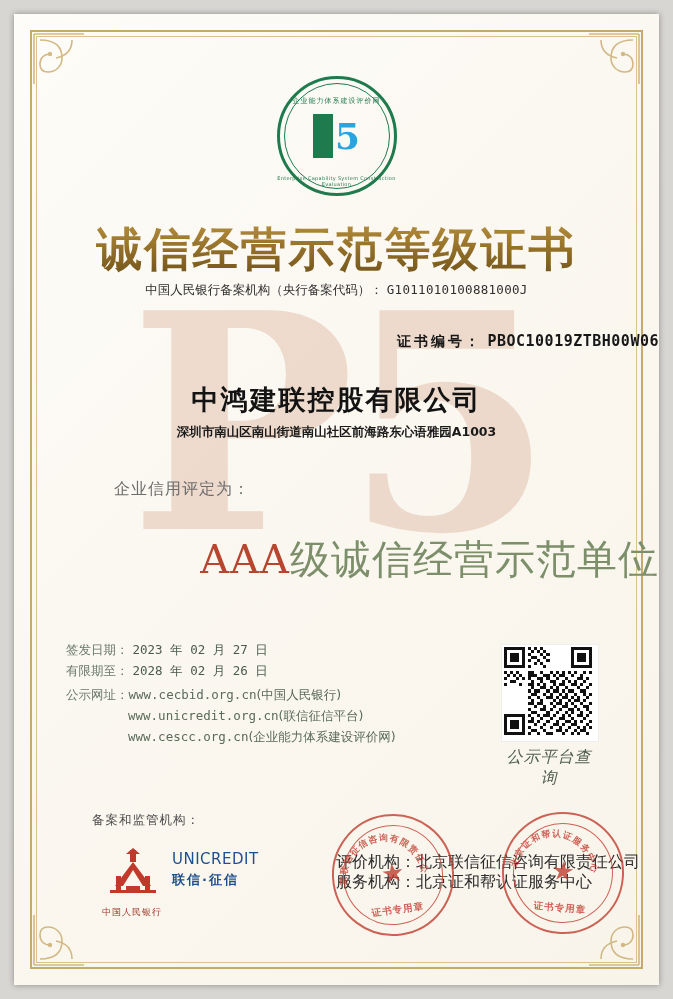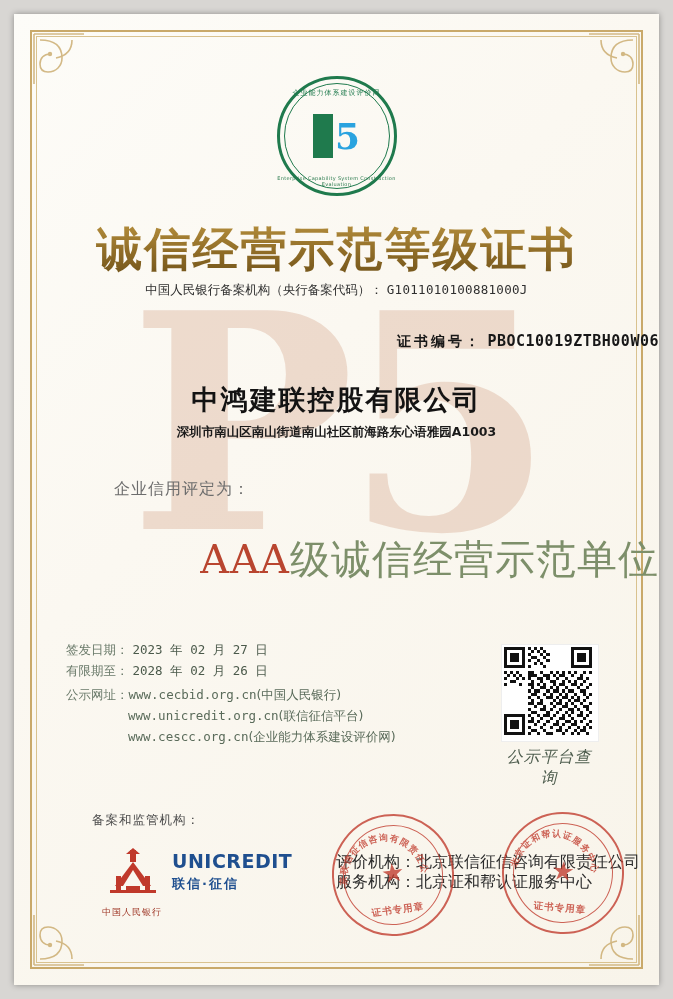--- a/index.html
+++ b/index.html
@@ -69,21 +69,21 @@
   .emblem-core .bar{
     position:absolute;left:8px;top:10px;width:20px;height:44px;
     background:#1f7a4d;
   }
   .emblem-core .s{
     position:relative;z-index:2;left:10px;color:#2aa3df;font-size:36px;
     font-family:"DejaVu Serif", serif;
   }
   .emblem-text-top,.emblem-text-bot{
     position:absolute;left:0;right:0;text-align:center;
-    font-size:7px;color:#1f7a4d;letter-spacing:1px;
+    font-size:7px;color:#1f7a4d;letter-spacing:1px;margin-top:8px;
   }
   .emblem-text-top{top:12px}
   .emblem-text-bot{bottom:9px;font-size:5px;letter-spacing:.3px;color:#2a7a4d}
 
   
   .title{
     position:absolute;left:0;right:0;top:205px;text-align:center;
     font-family:"DejaVu Serif", serif;
     font-size:46px;font-weight:700;
     letter-spacing:2px;
@@ -160,21 +160,21 @@
   
   .footer-label{
     position:absolute;left:78px;top:798px;
     font-size:12.5px;color:#4b4b4b;letter-spacing:1px;
   }
   .unicredit{
     position:absolute;left:88px;top:830px;width:200px;height:78px;
   }
   .uc-logo{position:absolute;left:0;top:2px;width:62px;height:56px}
   .uc-text{position:absolute;left:70px;top:6px;}
-  .uc-en{font-size:19px;font-weight:700;color:#1f4f8f;letter-spacing:.5px}
+  .uc-en{font-size:15px;font-weight:400;color:#1f4f8f;letter-spacing:.5px}
   .uc-cn{font-size:13px;font-weight:700;color:#1f4f8f;letter-spacing:2px;margin-top:3px}
   .uc-foot{position:absolute;left:0;top:62px;font-size:9px;color:#a03a2a;letter-spacing:1px;}
 
   .orgs{
     position:absolute;left:322px;top:838px;
     font-size:16px;color:#2b2b2b;line-height:20px;white-space:nowrap;
   }
 
   
   .stamp{

